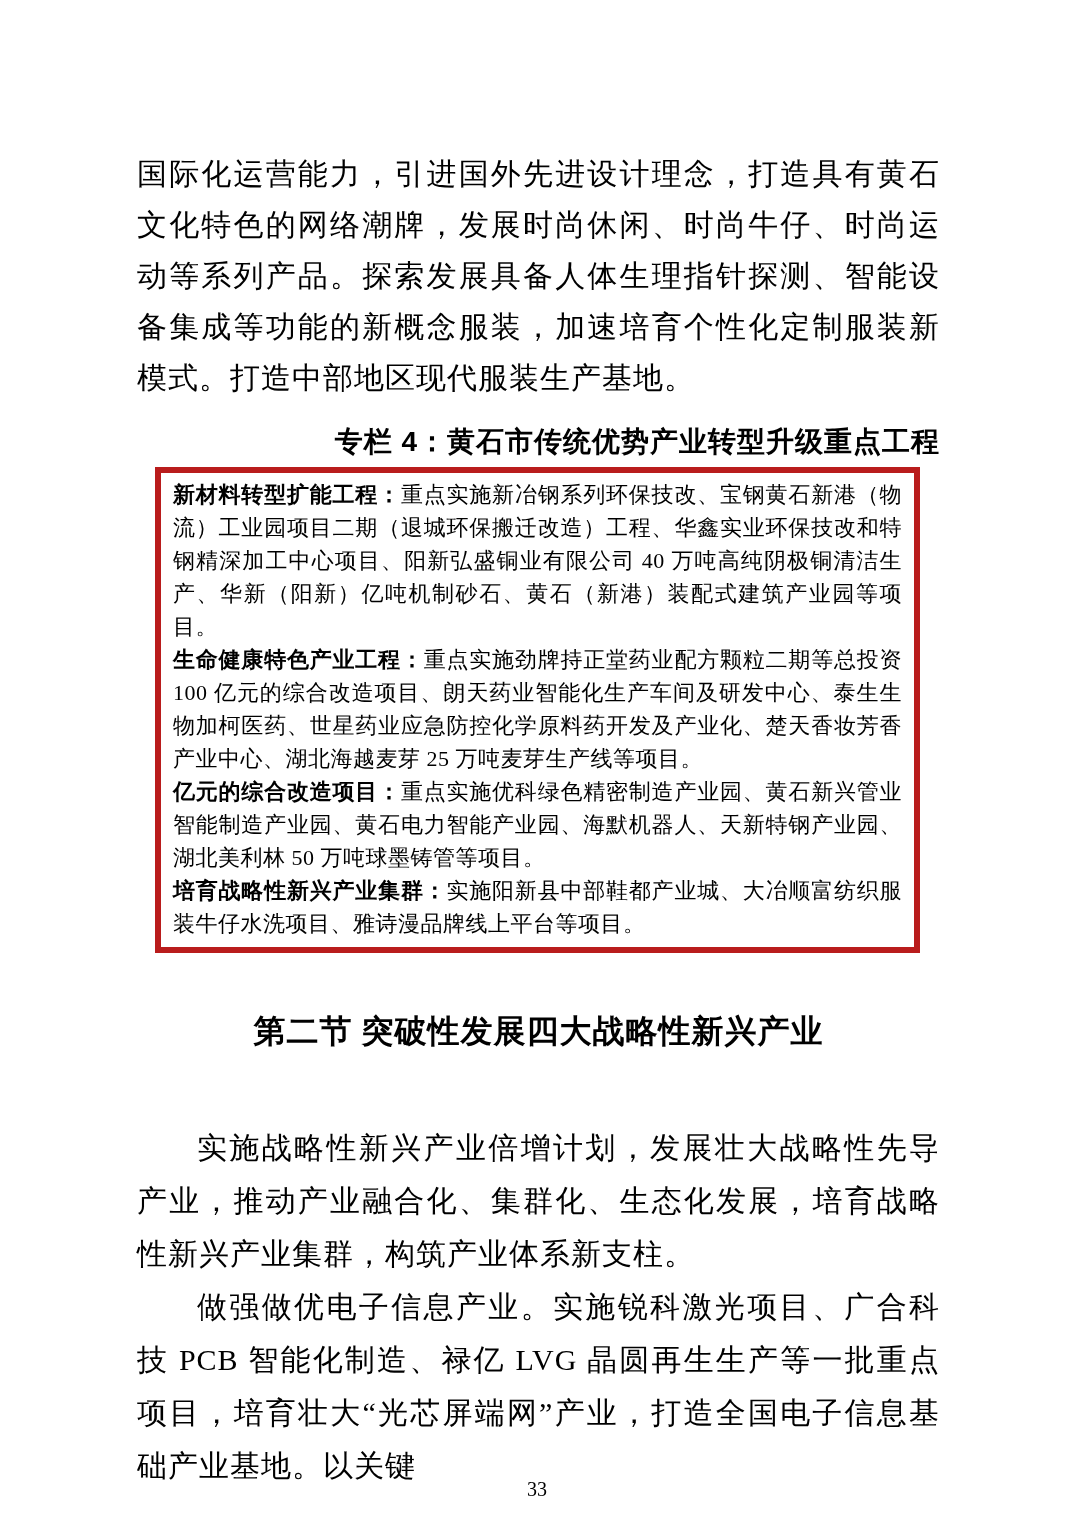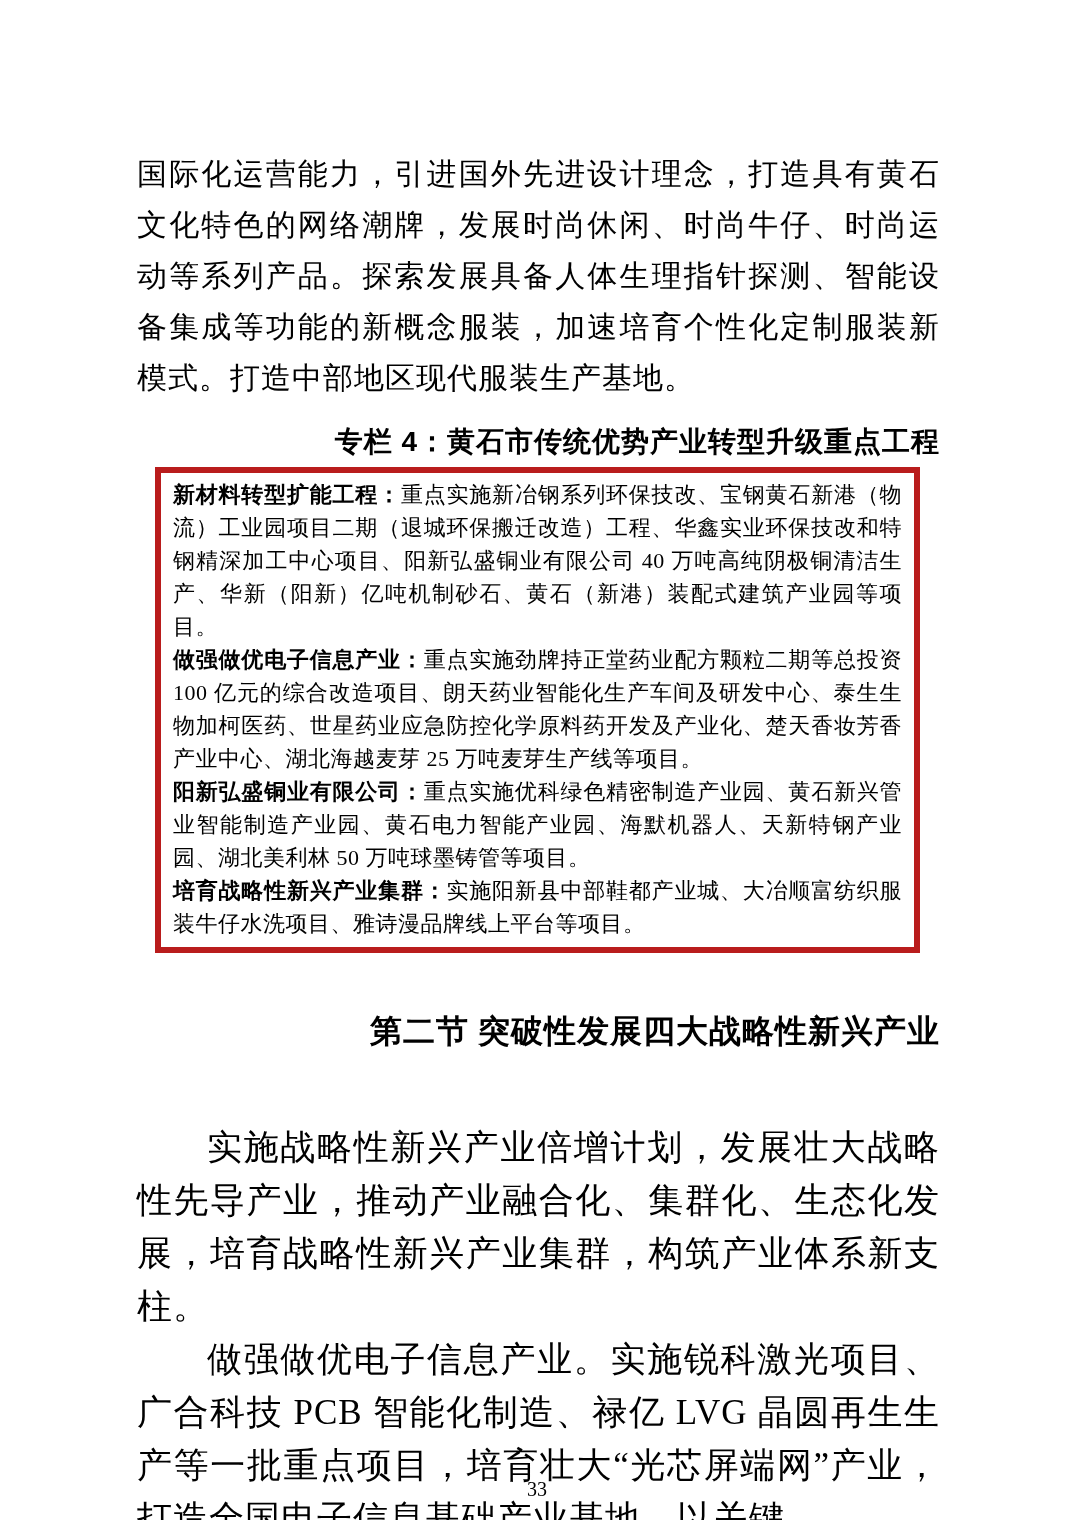--- a/index.html
+++ b/index.html
@@ -45,32 +45,32 @@
     font-size: 22px;
     line-height: 33px;
     text-align: justify;
     letter-spacing: 0.5px;
   }
   .box-label {
     font-weight: bold;
   }
   .section-heading {
     margin: 56px 0 0 0;
-    text-align: right;
+    text-align: center;
     font-weight: bold;
     font-size: 32px;
     line-height: 44px;
     letter-spacing: 1px;
   }
   .section-body {
     margin-top: 68px;
   }
   .section-body p {
     margin: 0;
-    font-size: 35px;
+    font-size: 30px;
     line-height: 53px;
     text-align: justify;
     text-indent: 2em;
     letter-spacing: 1px;
   }
   .page-number {
     position: absolute;
     left: 0;
     right: 0;
     top: 1475px;
@@ -85,22 +85,22 @@
 <div class="page">
 
   <div class="intro">
     <p>国际化运营能力，引进国外先进设计理念，打造具有黄石文化特色的网络潮牌，发展时尚休闲、时尚牛仔、时尚运动等系列产品。探索发展具备人体生理指针探测、智能设备集成等功能的新概念服装，加速培育个性化定制服装新模式。打造中部地区现代服装生产基地。</p>
   </div>
 
   <div class="box-title">专栏 4：黄石市传统优势产业转型升级重点工程</div>
 
   <div class="project-box">
     <p class="box-item"><span class="box-label">新材料转型扩能工程：</span><span>重点实施新冶钢系列环保技改、宝钢黄石新港（物流）工业园项目二期（退城环保搬迁改造）工程、华鑫实业环保技改和特钢精深加工中心项目、阳新弘盛铜业有限公司 40 万吨高纯阴极铜清洁生产、华新（阳新）亿吨机制砂石、黄石（新港）装配式建筑产业园等项目。</span></p>
-    <p class="box-item"><span class="box-label">做强做优电子信息产业：</span><span>重点实施劲牌持正堂药业配方颗粒二期等总投资 100 亿元的综合改造项目、朗天药业智能化生产车间及研发中心、泰生生物加柯医药、世星药业应急防控化学原料药开发及产业化、楚天香妆芳香产业中心、湖北海越麦芽 25 万吨麦芽生产线等项目。</span></p>
-    <p class="box-item"><span class="box-label">阳新弘盛铜业有限公司：</span><span>重点实施优科绿色精密制造产业园、黄石新兴管业智能制造产业园、黄石电力智能产业园、海默机器人、天新特钢产业园、湖北美利林 50 万吨球墨铸管等项目。</span></p>
+    <p class="box-item"><span class="box-label">生命健康特色产业工程：</span><span>重点实施劲牌持正堂药业配方颗粒二期等总投资 100 亿元的综合改造项目、朗天药业智能化生产车间及研发中心、泰生生物加柯医药、世星药业应急防控化学原料药开发及产业化、楚天香妆芳香产业中心、湖北海越麦芽 25 万吨麦芽生产线等项目。</span></p>
+    <p class="box-item"><span class="box-label">亿元的综合改造项目：</span><span>重点实施优科绿色精密制造产业园、黄石新兴管业智能制造产业园、黄石电力智能产业园、海默机器人、天新特钢产业园、湖北美利林 50 万吨球墨铸管等项目。</span></p>
     <p class="box-item"><span class="box-label">培育战略性新兴产业集群：</span><span>实施阳新县中部鞋都产业城、大冶顺富纺织服装牛仔水洗项目、雅诗漫品牌线上平台等项目。</span></p>
   </div>
 
   <div class="section-heading">第二节 突破性发展四大战略性新兴产业</div>
 
   <div class="section-body">
     <p>实施战略性新兴产业倍增计划，发展壮大战略性先导产业，推动产业融合化、集群化、生态化发展，培育战略性新兴产业集群，构筑产业体系新支柱。</p>
     <p>做强做优电子信息产业。实施锐科激光项目、广合科技 PCB 智能化制造、禄亿 LVG 晶圆再生生产等一批重点项目，培育壮大“光芯屏端网”产业，打造全国电子信息基础产业基地。以关键</p>
   </div>
 

